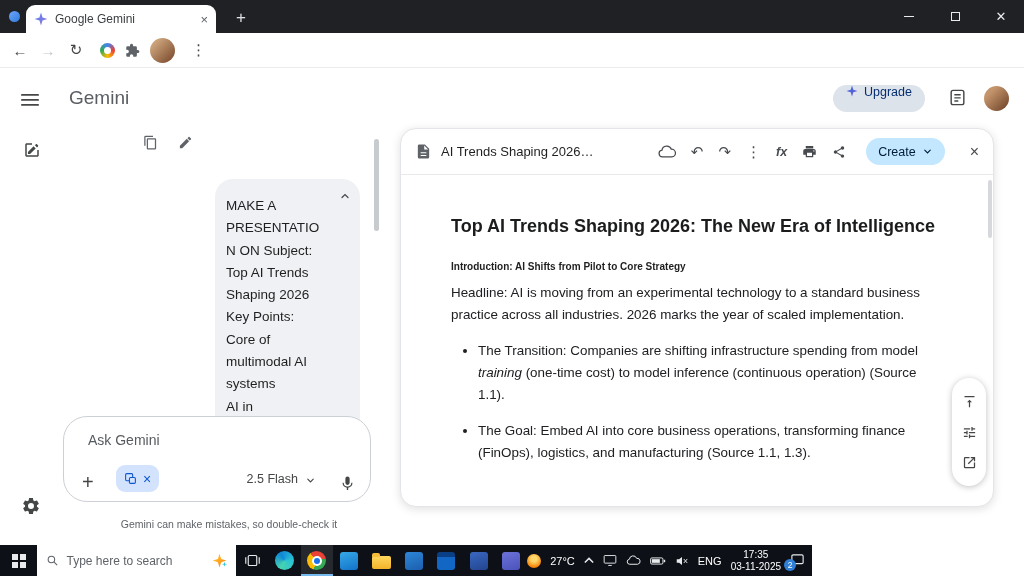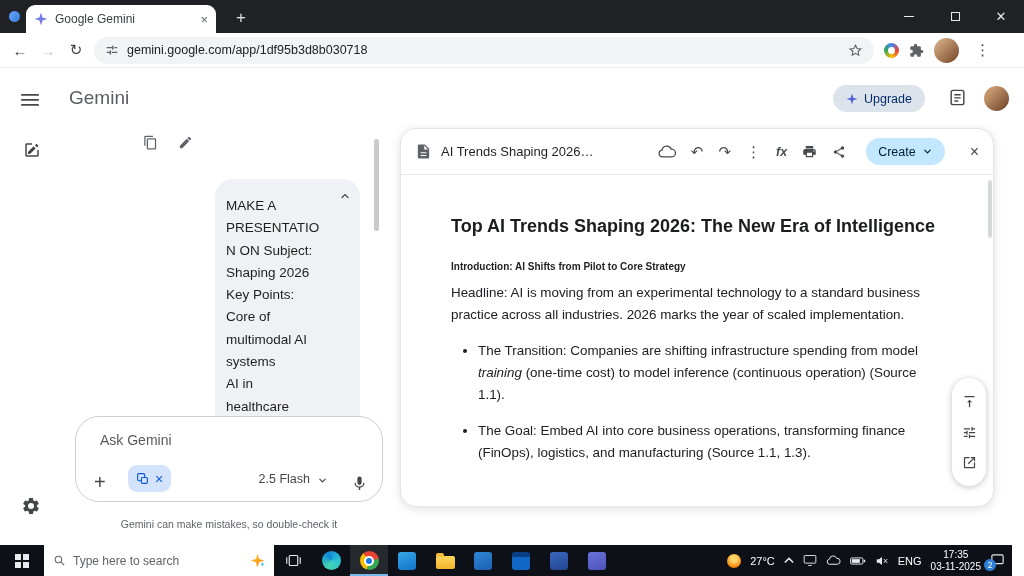--- a/index.html
+++ b/index.html
@@ -34,36 +34,36 @@
   .ring-ic{width:15px;height:15px;border-radius:50%;position:relative;
       background:conic-gradient(#4285f4,#ea4335,#fbbc05,#34a853,#4285f4);}
   .ring-ic::after{content:"";position:absolute;inset:4px;background:#fff;border-radius:50%;}
   .avatar-sm{width:25px;height:25px;border-radius:50%;background:linear-gradient(135deg,#caa27a 20%,#8a5a3b 80%);}
   .kebab{font-size:15px;color:#444746;padding:0 6px;}
 
   
   .gem-wordmark{position:absolute;left:69px;top:87px;font-size:19px;color:#5a5e62;}
   .rail-btn{position:absolute;width:24px;height:24px;display:flex;align-items:center;justify-content:center;}
   .upgrade{position:absolute;left:833px;top:85px;height:27px;padding:0 13px;border-radius:14px;
-      background:#dde3ea;display:flex;align-items:center;gap:6px;}
+      background:#dde3ea;display:flex;align-items:flex-start;gap:6px;}
   .upgrade span.lbl{font-size:12.5px;color:#062e6f;}
   .hdr-ic{position:absolute;display:flex;align-items:center;justify-content:center;}
   .avatar-app{position:absolute;left:984px;top:86px;width:25px;height:25px;border-radius:50%;
       background:linear-gradient(135deg,#c4956c 25%,#7c4f33 85%);}
 
   
   .prompt-card{position:absolute;left:215px;top:131px;width:145px;height:283px;background:#f0f1f4;
       border-radius:18px;padding:16px 11px 0 11px;overflow:hidden;margin-top:48px;}
   .prompt-card::after{content:"";position:absolute;left:0;right:0;bottom:0;height:36px;
       background:linear-gradient(rgba(240,241,244,0),#f0f1f4 85%);}
   .prompt-line{font-size:13.5px;line-height:22.3px;color:#1f1f1f;white-space:nowrap;}
   .card-chevron{position:absolute;right:9px;top:11px;}
   .chat-scroll{position:absolute;left:374px;top:139px;width:5px;height:92px;background:#c8cbce;border-radius:3px;}
 
-  .askbox{position:absolute;left:75px;top:416px;width:308px;height:86px;border:1px solid #ccd0d5;
+  .askbox{position:absolute;left:63px;top:416px;width:308px;height:86px;border:1px solid #ccd0d5;
       border-radius:24px;background:#fff;}
   .ask-placeholder{position:absolute;left:24px;top:15px;font-size:14px;color:#575b5f;}
   .ask-plus{position:absolute;left:18px;bottom:9px;font-size:20px;color:#444746;line-height:1;}
   .ask-chip{position:absolute;left:52px;bottom:9px;height:27px;padding:0 8px;border-radius:9px;
       background:#d3e3fd;display:flex;align-items:center;gap:6px;}
   .chip-x{font-size:14px;color:#0b57d0;line-height:1;}
   .model-sel{position:absolute;right:72px;bottom:15px;font-size:12.5px;color:#444746;}
   .model-chev{position:absolute;right:54px;bottom:15px;}
   .mic{position:absolute;right:14px;bottom:9px;}
   .disclaimer{position:absolute;left:75px;top:518px;width:308px;text-align:center;
@@ -90,21 +90,21 @@
   .doc-body ul{margin:14px 0 0;padding-left:27px;}
   .doc-body li{font-size:13.4px;line-height:22px;color:#202124;margin-bottom:14px;}
   .b{font-weight:400;} .i{font-style:italic;}
   .canvas-scroll{position:absolute;left:988px;top:180px;width:4px;height:58px;background:#d6d8db;border-radius:2px;}
 
   .float-tools{position:absolute;left:952px;top:378px;width:34px;height:108px;background:#fff;
       border-radius:18px;box-shadow:0 1px 6px rgba(0,0,0,.25);display:flex;flex-direction:column;
       align-items:center;justify-content:space-evenly;}
 
   
-  .taskbar{position:absolute;left:0;top:545px;width:1012px;height:31px;background:#0d1117;
+  .taskbar{position:absolute;left:0;top:545px;width:812px;height:31px;background:#0d1117;
       display:flex;align-items:stretch;color:#e8eaed;}
   .tb-start{width:44px;display:flex;align-items:center;justify-content:center;}
   .win-logo{width:14px;height:14px;position:relative;}
   .win-logo::before{content:"";position:absolute;left:0;top:0;width:6px;height:6px;background:#e8eaed;
       box-shadow:8px 0 #e8eaed,0 8px #e8eaed,8px 8px #e8eaed;}
   .tb-search{width:230px;background:#fff;display:flex;align-items:center;gap:7px;padding:0 9px;}
   .tb-search .ph{font-size:12px;color:#5f6368;white-space:nowrap;}
   .tb-slot{width:38px;display:flex;align-items:center;justify-content:center;position:relative;}
   .tb-slot.active{background:rgba(255,255,255,.10);box-shadow:inset 0 -2px 0 #76b9ed;}
   .ic-edge{width:19px;height:19px;border-radius:50%;background:conic-gradient(from 210deg,#45d3b0,#0f86d8,#2bc3d2,#45d3b0);}
@@ -160,33 +160,20 @@
           <span class="glyph-max"></span>
         </div>
       <div class="win-btn">✕</div>
     </div>
   </div>
 
   <div class="addrbar">
     <span class="nav-ic" style="margin-left:6px">←</span>
     <span class="nav-ic disabled">→</span>
     <span class="nav-ic">↻</span>
-    <div class="omnibox">
-      <span>
-        <svg width="14" height="14" viewBox="0 0 24 24" fill="#5f6368">
-            <path d="M3 7h9v2H3zM16 7h5v2h-5zM12 4.5h2.5V11H12zM3 15h5v2H3zM12 15h9v2h-9zM8 13h2.5v6.5H8z"></path>
-          </svg>
-      </span>
-      <span class="url-text">gemini.google.com/app/1df95b3d8b030718</span>
-      <span>
-        <svg width="15" height="15" viewBox="0 0 24 24" fill="none" stroke="#5f6368" stroke-width="1.8">
-            <path d="M12 3.5l2.6 5.4 5.9.7-4.4 4 1.2 5.8-5.3-2.9-5.3 2.9 1.2-5.8-4.4-4 5.9-.7z"></path>
-          </svg>
-      </span>
-    </div>
     <div class="addr-right">
       <span class="ring-ic"></span>
       <span>
         <svg width="15" height="15" viewBox="0 0 24 24" fill="#5f6368">
             <path d="M20.5 11H19V7a2 2 0 0 0-2-2h-4V3.5a2.5 2.5 0 0 0-5 0V5H4a2 2 0 0 0-2 2v3.8h1.5a2.7 2.7 0 0 1 0 5.4H2V20a2 2 0 0 0 2 2h3.8v-1.5a2.7 2.7 0 0 1 5.4 0V22H17a2 2 0 0 0 2-2v-4h1.5a2.5 2.5 0 0 0 0-5z"></path>
           </svg>
       </span>
       <span class="avatar-sm"></span>
       <span class="kebab">⋮</span>
     </div>
@@ -247,20 +234,21 @@
   <div class="prompt-card">
     <div class="card-chevron">
       <svg width="12" height="12" viewBox="0 0 24 24" fill="none" stroke="#444746" stroke-width="2.4" stroke-linecap="round">
           <path d="M6 15l6-6 6 6"></path>
         </svg>
     </div>
     <div>
         <div class="prompt-line">MAKE A</div>
         <div class="prompt-line">PRESENTATIO</div>
         <div class="prompt-line">N ON Subject:</div>
+        <div class="prompt-line">Top AI Trends</div>
         <div class="prompt-line">Shaping 2026</div>
         <div class="prompt-line">Key Points:</div>
         <div class="prompt-line">Core of</div>
         <div class="prompt-line">multimodal AI</div>
         <div class="prompt-line">systems</div>
         <div class="prompt-line">AI in</div>
         <div class="prompt-line">healthcare</div>
         <div class="prompt-line">diagnostics</div>
       </div>
   </div>

